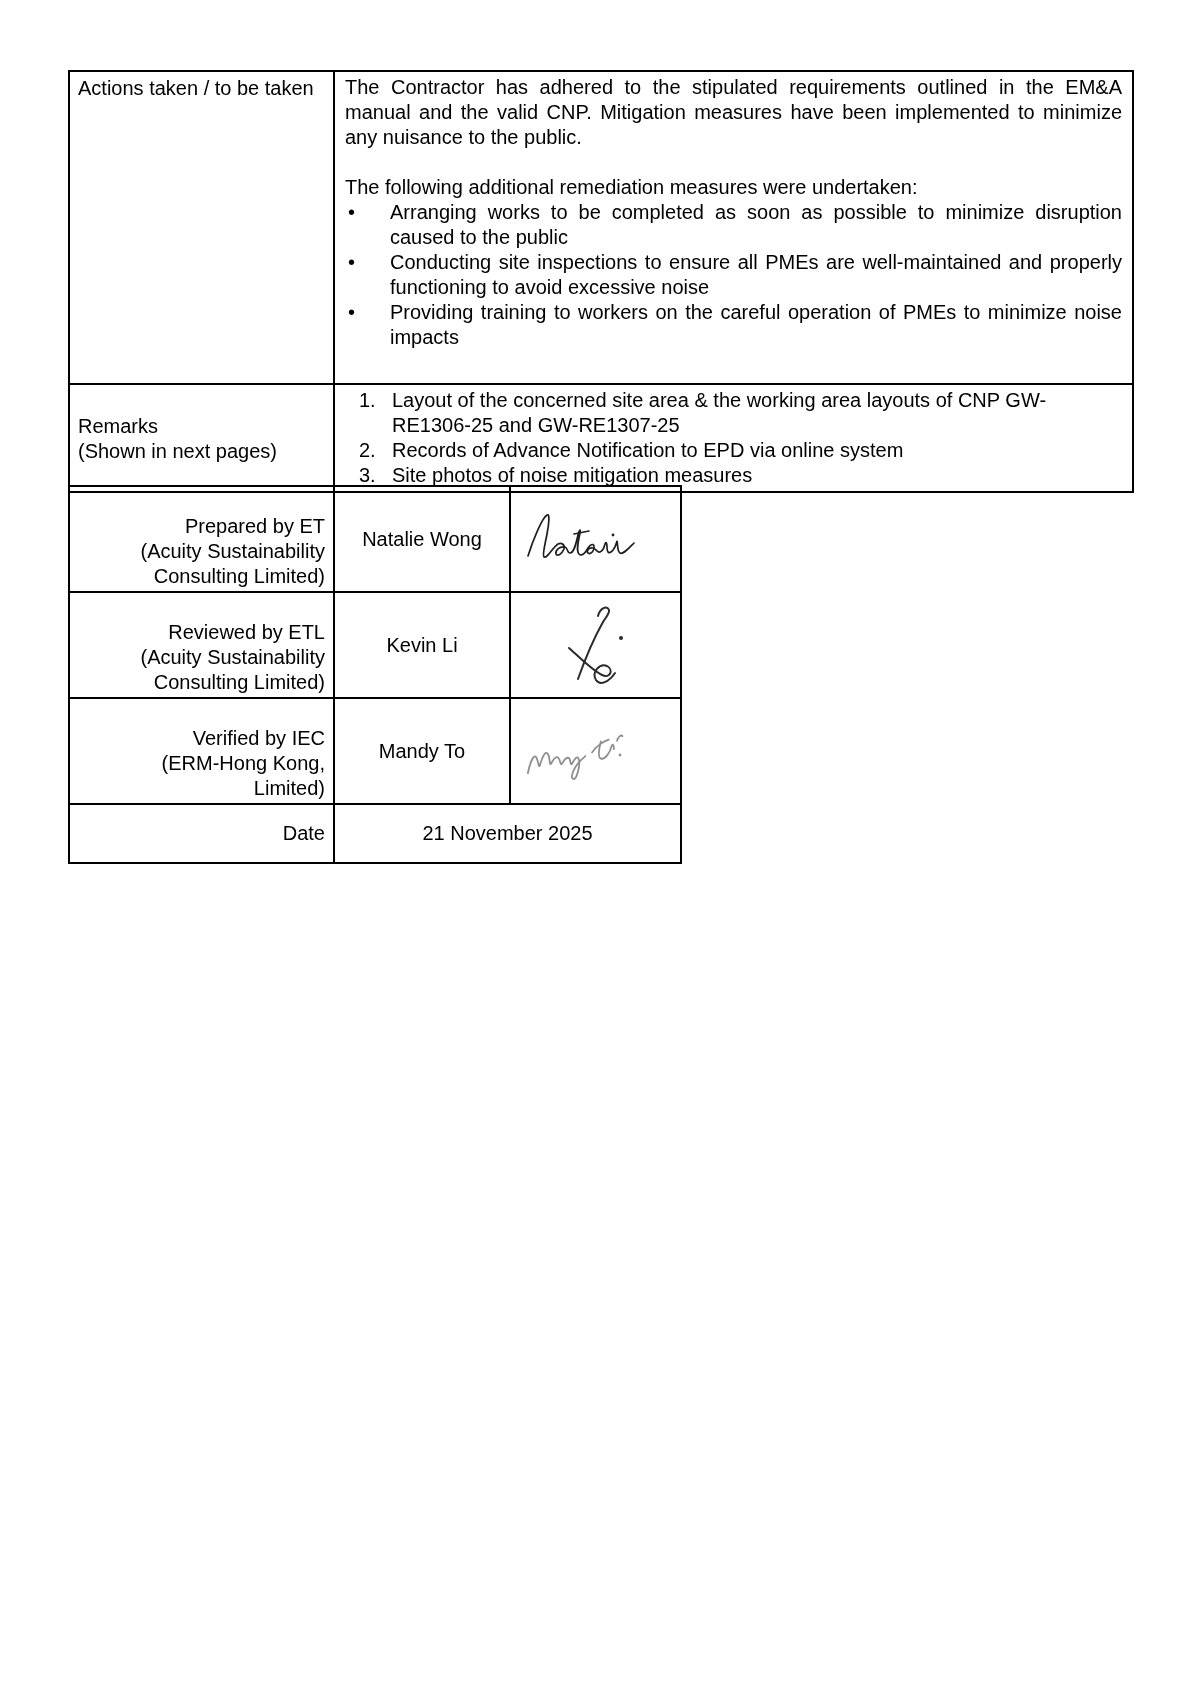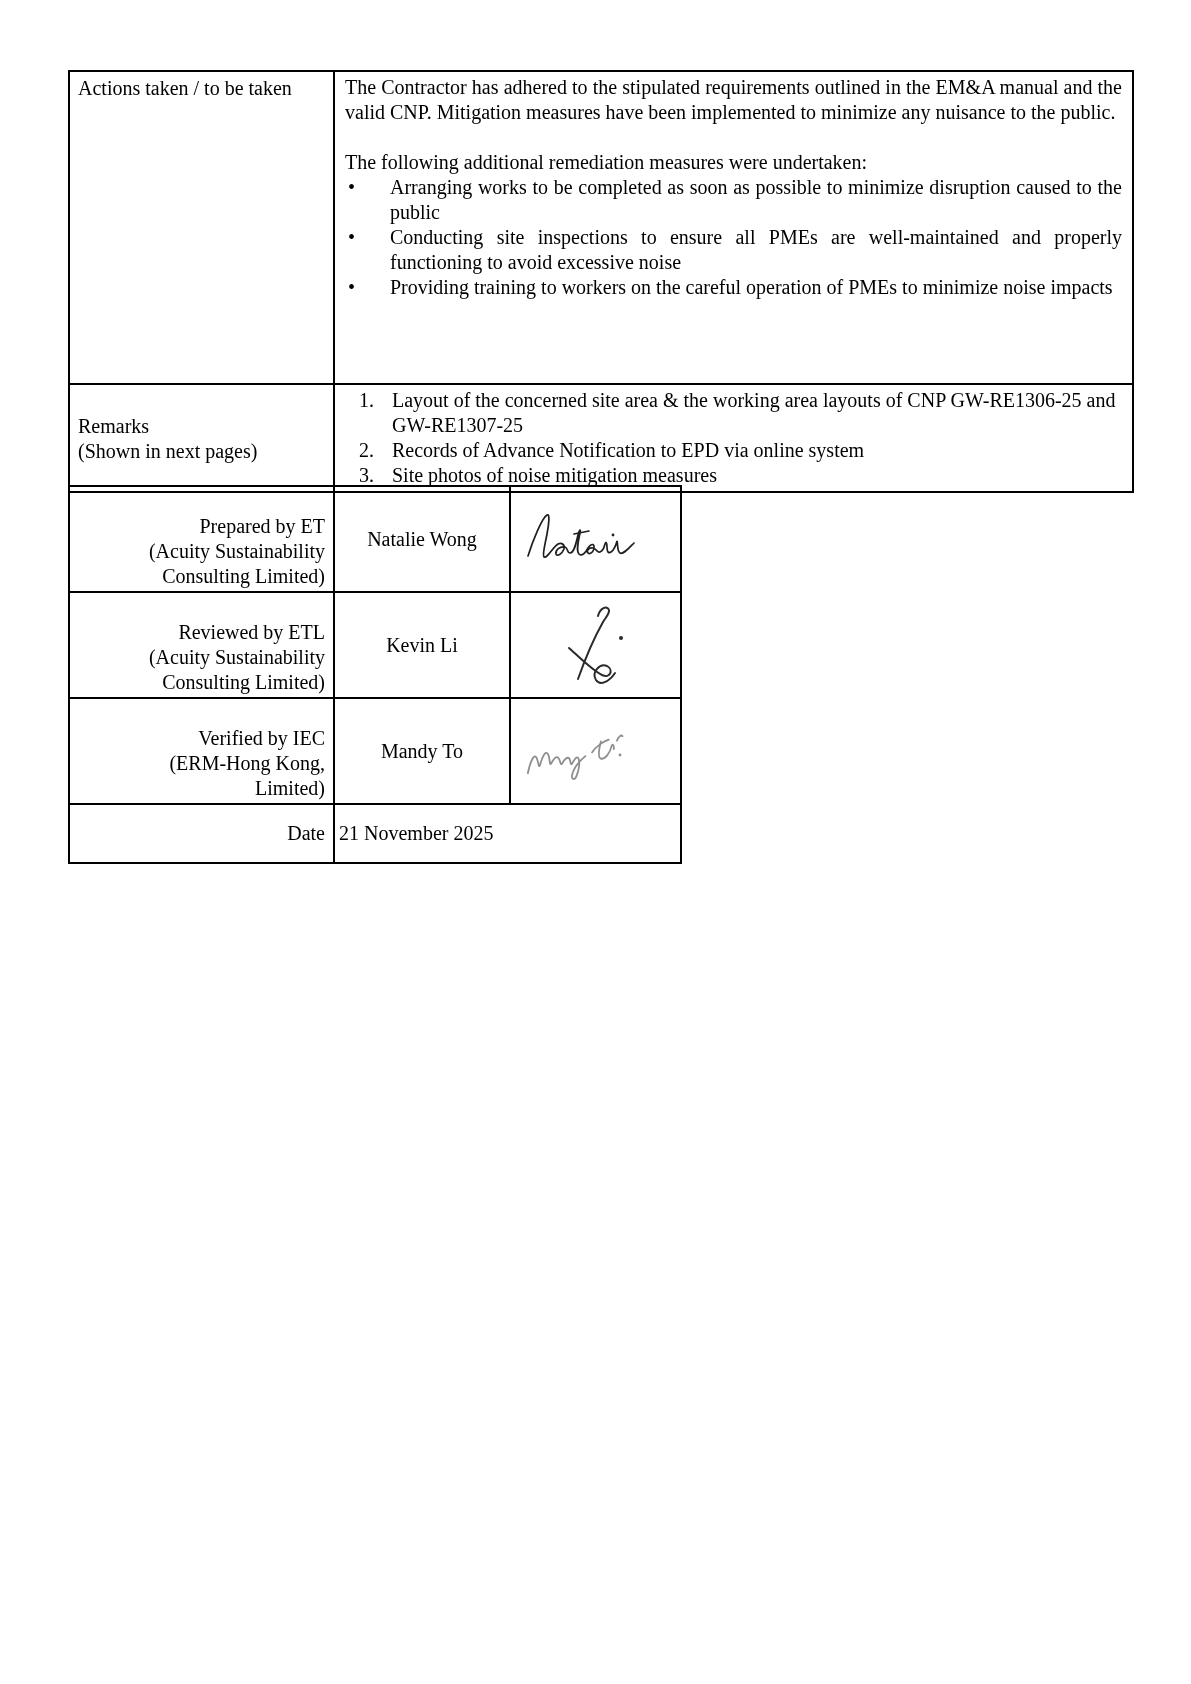--- a/index.html
+++ b/index.html
@@ -1,21 +1,21 @@
 <!DOCTYPE html>
 <html><head>
 <meta charset="utf-8">
 <style>
   html, body { margin: 0; padding: 0; background: #ffffff; }
   .page {
     position: relative;
     width: 1191px;
     height: 1684px;
     background: #ffffff;
-    font-family: Liberation Serif, serif;
+    font-family: Liberation Sans, sans-serif;
     color: #000000;
     font-size: 20px;
     line-height: 25px;
   }
   table { border-collapse: collapse; table-layout: fixed; }
   td { border: 2px solid #000000; vertical-align: top; }
 
   
   .main-table { position: absolute; left: 68px; top: 70px; width: 1064px; }
   .main-table .row-actions { height: 313px; }
@@ -36,21 +36,21 @@
   .sig-table { position: absolute; left: 68px; top: 485px; width: 612px; }
   .sig-table td { vertical-align: middle; }
   .role-cell { text-align: right; padding: 2px 8px; white-space: pre-line; }
   .name-cell { text-align: center; padding: 6px 4px; }
   .sign-cell { text-align: center; padding: 0; }
   .sig-table .row-sign-1 { height: 96px; margin-top: 27px; }
   .sig-table .row-sign-2 { height: 97px; margin-top: 32px; }
   .sig-table .row-sign-3 { height: 100px; margin-top: 39px; }
   .sig-table .row-date { height: 27px; }
   .date-label-cell { text-align: right; padding: 16px 8px; }
-  .date-value-cell { padding: 12px 4px; }
+  .date-value-cell { text-align: center; padding: 12px 4px; }
   svg.signature { display: block; margin: 0 auto; }
 </style>
 </head>
 <body>
 
 <div class="page">
 
   <table class="main-table">
     <colgroup>
         <col style="width:265px">

